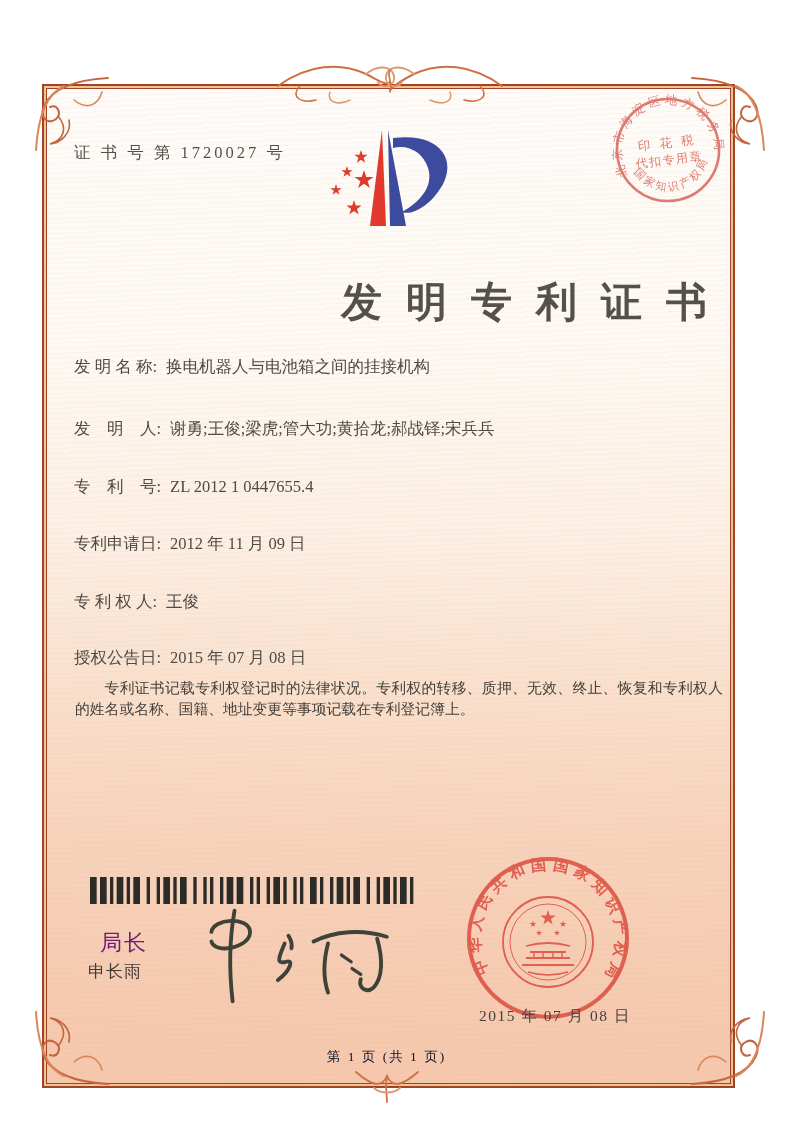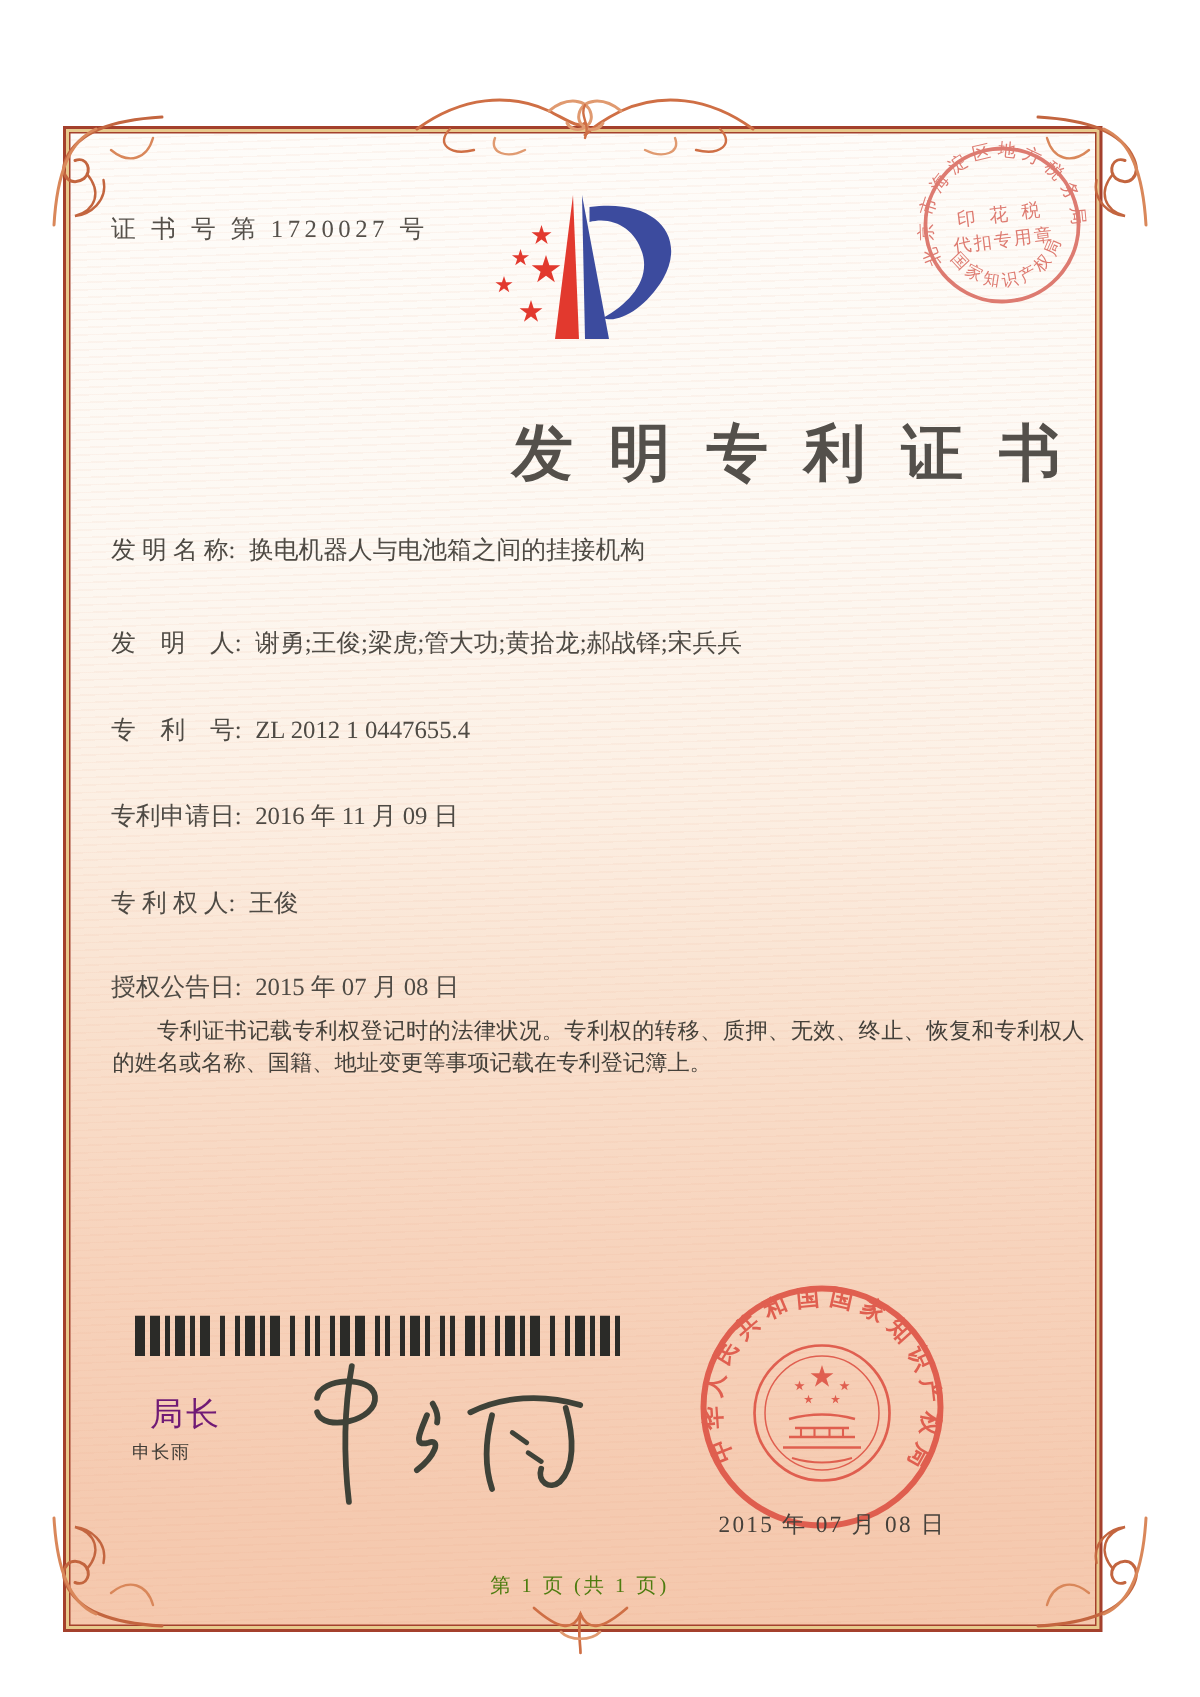--- a/index.html
+++ b/index.html
@@ -31,24 +31,24 @@
   .cert-no{position:absolute;left:74px;top:142px;font-size:16.5px;letter-spacing:3px;color:#55504a;}
   .title{
     position:absolute;left:42px;top:248px;width:689px;text-align:right;
     font-size:41px;font-weight:600;letter-spacing:24px;color:#54504b;text-indent:24px;
   }
   .field{position:absolute;left:74px;font-size:16.5px;color:#4e4a44;white-space:nowrap;}
   .field .flabel{margin-right:9px;}
   .body-text{position:absolute;left:75px;top:678px;width:648px;}
   .body-text p{margin:0 0 9px 0;font-size:14.8px;line-height:20.8px;text-indent:2em;text-align:justify;color:#44403a;}
   .sig-title{position:absolute;left:100px;top:928px;font-size:22px;color:#701a75;letter-spacing:2px;}
-  .sig-name{position:absolute;left:88px;top:960px;font-size:12px;color:#403c36;letter-spacing:1px;}
+  .sig-name{position:absolute;left:88px;top:960px;font-size:17px;color:#403c36;letter-spacing:1px;}
   .signature{position:absolute;left:196px;top:906px;}
   .seal-date{position:absolute;left:479px;top:1006px;font-size:15.5px;letter-spacing:1.5px;color:#46413b;z-index:8;}
-  .footer{position:absolute;left:42px;top:1048px;width:689px;text-align:center;font-size:13.5px;color:#4d7c0f;letter-spacing:2px;}
+  .footer{position:absolute;left:42px;top:1048px;width:689px;text-align:center;font-size:13.5px;color:#0f172a;letter-spacing:2px;}
   .barcode-wrap{position:absolute;left:90px;top:877px;width:330px;height:27px;}
   .logo{position:absolute;left:320px;top:124px;}
   .tax-seal{position:absolute;left:610px;top:92px;z-index:7;opacity:.78;}
   .office-seal{position:absolute;left:464px;top:854px;z-index:7;opacity:.88;}
   .seal-text{font-family:"Liberation Serif","DejaVu Serif",serif;}
 </style>
 </head>
 <body>
 
 <div class="page">
@@ -148,21 +148,21 @@
   <div class="field" style="top:356px">
     <span class="flabel">发 明 名 称:</span><span class="fvalue">换电机器人与电池箱之间的挂接机构</span>
   </div>
   <div class="field" style="top:418px">
     <span class="flabel">发　明　人:</span><span class="fvalue">谢勇;王俊;梁虎;管大功;黄拾龙;郝战铎;宋兵兵</span>
   </div>
   <div class="field" style="top:476px">
     <span class="flabel">专　利　号:</span><span class="fvalue">ZL 2012 1 0447655.4</span>
   </div>
   <div class="field" style="top:533px">
-    <span class="flabel">专利申请日:</span><span class="fvalue">2016 年 11 月 09 日</span>
+    <span class="flabel">专利申请日:</span><span class="fvalue">2012 年 11 月 09 日</span>
   </div>
   <div class="field" style="top:591px">
     <span class="flabel">专 利 权 人:</span><span class="fvalue">王俊</span>
   </div>
   <div class="field" style="top:647px">
     <span class="flabel">授权公告日:</span><span class="fvalue">2015 年 07 月 08 日</span>
   </div>
 
   <div class="body-text">
     <p>专利证书记载专利权登记时的法律状况。专利权的转移、质押、无效、终止、恢复和专利权人的姓名或名称、国籍、地址变更等事项记载在专利登记簿上。</p>

